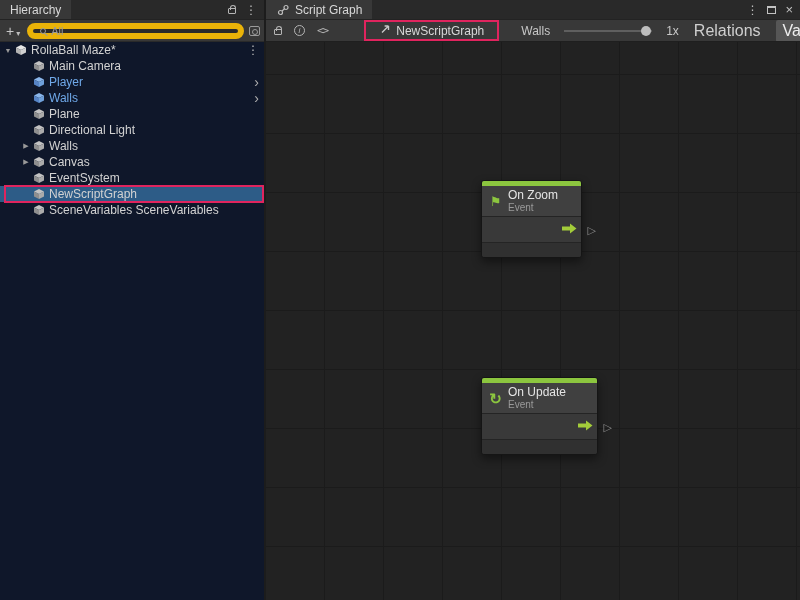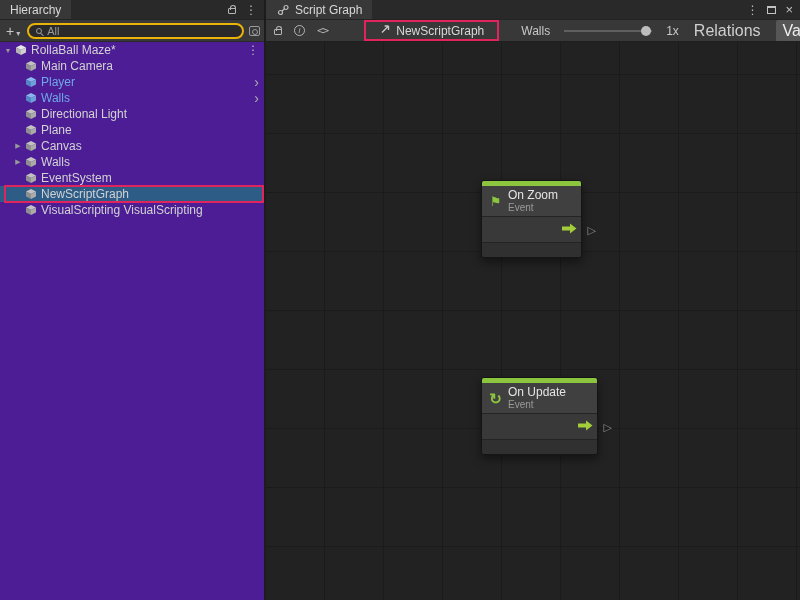--- a/index.html
+++ b/index.html
@@ -25,33 +25,33 @@
   .icon-close { font-size:13px; color:#c2c2c2; line-height:1; }
 
   
   .hierarchy-panel { width:266px; flex:none; display:flex; flex-direction:column; border-right:2px solid #1c1c1c; background:#383838; }
 
   .h-toolbar { height:22px; flex:none; background:#383838; border-bottom:1px solid #2a2a2a;
     display:flex; align-items:center; padding:0 4px; gap:5px; }
   .add-btn { display:flex; align-items:baseline; color:#c8c8c8; padding:0 2px; }
   .add-btn .plus { font-size:14px; line-height:1; }
   .add-btn .caret { font-size:8px; margin-left:2px; color:#bdbdbd; }
-  .search-field { flex:1; height:16px; background:#2a2a2a; border:2px solid #eab308; border-radius:8px;
+  .search-field { flex:1; height:16px; background:#2a2a2a; border:6px solid #eab308; border-radius:8px;
     display:flex; align-items:center; gap:5px; padding:0 7px; color:#9a9a9a; font-size:11px; }
   .icon-search { width:6px; height:6px; border:1px solid #9a9a9a; border-radius:50%; position:relative; flex:none; }
   .icon-search::after { content:""; position:absolute; width:4px; height:1px; background:#9a9a9a;
     transform:rotate(45deg); right:-3px; bottom:-2px; }
   .icon-preset { width:11px; height:10px; border:1px solid #9a9a9a; border-radius:2px; position:relative; flex:none; }
   .icon-preset::after { content:""; position:absolute; width:4px; height:4px; border:1px solid #9a9a9a; border-radius:50%; left:2px; top:2px; }
 
-  .tree { flex:1; background:#4c1d95; overflow:hidden; font-size:12px; }
+  .tree { flex:1; background:#0f172a; overflow:hidden; font-size:12px; }
   .row { height:16px; display:flex; align-items:center; position:relative; white-space:nowrap; }
   .row .caret-slot { width:12px; flex:none; text-align:center; font-size:7px; color:#999; }
   .row.root { padding-left:2px; }
-  .row.child { padding-left:12px; }
+  .row.child { padding-left:20px; }
   .obj-icon { width:14px; flex:none; display:flex; align-items:center; justify-content:center; }
   .row .label { margin-left:3px; color:#d2d2d2; }
   .row.prefab .label { color:#6fa8e8; }
   .row.selected { background:#2d5c87; }
   .row .prefab-arrow { position:absolute; right:5px; color:#b0b0b0; font-size:14px; line-height:1; }
   .row .row-kebab { position:absolute; right:5px; }
   .annotation-box { position:absolute; left:4px; right:0; top:-1px; bottom:-1px; border:2px solid #e0245e; pointer-events:none; }
 
   
   .graph-panel { flex:1; min-width:0; display:flex; flex-direction:column; }
@@ -180,57 +180,57 @@
 
     <div class="row child">
       <span class="caret-slot"></span>
       <span class="obj-icon">
         <svg width="12" height="12" viewBox="0 0 12 12">
             <polygon points="6,1 11,3.5 6,6 1,3.5" fill="#c2c2c2"></polygon>
             <polygon points="1,3.5 6,6 6,11 1,8.5" fill="#8f8f8f"></polygon>
             <polygon points="11,3.5 6,6 6,11 11,8.5" fill="#ababab"></polygon>
           </svg>
       </span>
+      <span class="label">Plane</span>
+    </div>
+
+    <div class="row child">
+      <span class="caret-slot"></span>
+      <span class="obj-icon">
+        <svg width="12" height="12" viewBox="0 0 12 12">
+            <polygon points="6,1 11,3.5 6,6 1,3.5" fill="#c2c2c2"></polygon>
+            <polygon points="1,3.5 6,6 6,11 1,8.5" fill="#8f8f8f"></polygon>
+            <polygon points="11,3.5 6,6 6,11 11,8.5" fill="#ababab"></polygon>
+          </svg>
+      </span>
       <span class="label">Directional Light</span>
     </div>
 
     <div class="row child">
-      <span class="caret-slot"></span>
-      <span class="obj-icon">
-        <svg width="12" height="12" viewBox="0 0 12 12">
-            <polygon points="6,1 11,3.5 6,6 1,3.5" fill="#c2c2c2"></polygon>
-            <polygon points="1,3.5 6,6 6,11 1,8.5" fill="#8f8f8f"></polygon>
-            <polygon points="11,3.5 6,6 6,11 11,8.5" fill="#ababab"></polygon>
-          </svg>
-      </span>
-      <span class="label">Plane</span>
-    </div>
-
-    <div class="row child">
       <span class="caret-slot">▶</span>
       <span class="obj-icon">
         <svg width="12" height="12" viewBox="0 0 12 12">
             <polygon points="6,1 11,3.5 6,6 1,3.5" fill="#c2c2c2"></polygon>
             <polygon points="1,3.5 6,6 6,11 1,8.5" fill="#8f8f8f"></polygon>
             <polygon points="11,3.5 6,6 6,11 11,8.5" fill="#ababab"></polygon>
           </svg>
       </span>
+      <span class="label">Walls</span>
+    </div>
+
+    <div class="row child">
+      <span class="caret-slot">▶</span>
+      <span class="obj-icon">
+        <svg width="12" height="12" viewBox="0 0 12 12">
+            <polygon points="6,1 11,3.5 6,6 1,3.5" fill="#c2c2c2"></polygon>
+            <polygon points="1,3.5 6,6 6,11 1,8.5" fill="#8f8f8f"></polygon>
+            <polygon points="11,3.5 6,6 6,11 11,8.5" fill="#ababab"></polygon>
+          </svg>
+      </span>
       <span class="label">Canvas</span>
-    </div>
-
-    <div class="row child">
-      <span class="caret-slot">▶</span>
-      <span class="obj-icon">
-        <svg width="12" height="12" viewBox="0 0 12 12">
-            <polygon points="6,1 11,3.5 6,6 1,3.5" fill="#c2c2c2"></polygon>
-            <polygon points="1,3.5 6,6 6,11 1,8.5" fill="#8f8f8f"></polygon>
-            <polygon points="11,3.5 6,6 6,11 11,8.5" fill="#ababab"></polygon>
-          </svg>
-      </span>
-      <span class="label">Walls</span>
     </div>
 
     <div class="row child">
       <span class="caret-slot"></span>
       <span class="obj-icon">
         <svg width="12" height="12" viewBox="0 0 12 12">
             <polygon points="6,1 11,3.5 6,6 1,3.5" fill="#c2c2c2"></polygon>
             <polygon points="1,3.5 6,6 6,11 1,8.5" fill="#8f8f8f"></polygon>
             <polygon points="11,3.5 6,6 6,11 11,8.5" fill="#ababab"></polygon>
           </svg>
@@ -253,21 +253,21 @@
 
     <div class="row child">
       <span class="caret-slot"></span>
       <span class="obj-icon">
         <svg width="12" height="12" viewBox="0 0 12 12">
             <polygon points="6,1 11,3.5 6,6 1,3.5" fill="#c2c2c2"></polygon>
             <polygon points="1,3.5 6,6 6,11 1,8.5" fill="#8f8f8f"></polygon>
             <polygon points="11,3.5 6,6 6,11 11,8.5" fill="#ababab"></polygon>
           </svg>
       </span>
-      <span class="label">VisualScripting VisualScripting</span>
+      <span class="label">SceneVariables SceneVariables</span>
     </div>
 
   </div>
 </div>
 
 <div class="graph-panel">
 
   <div class="tab-bar">
     <div class="tab">
       <span class="obj-icon">

